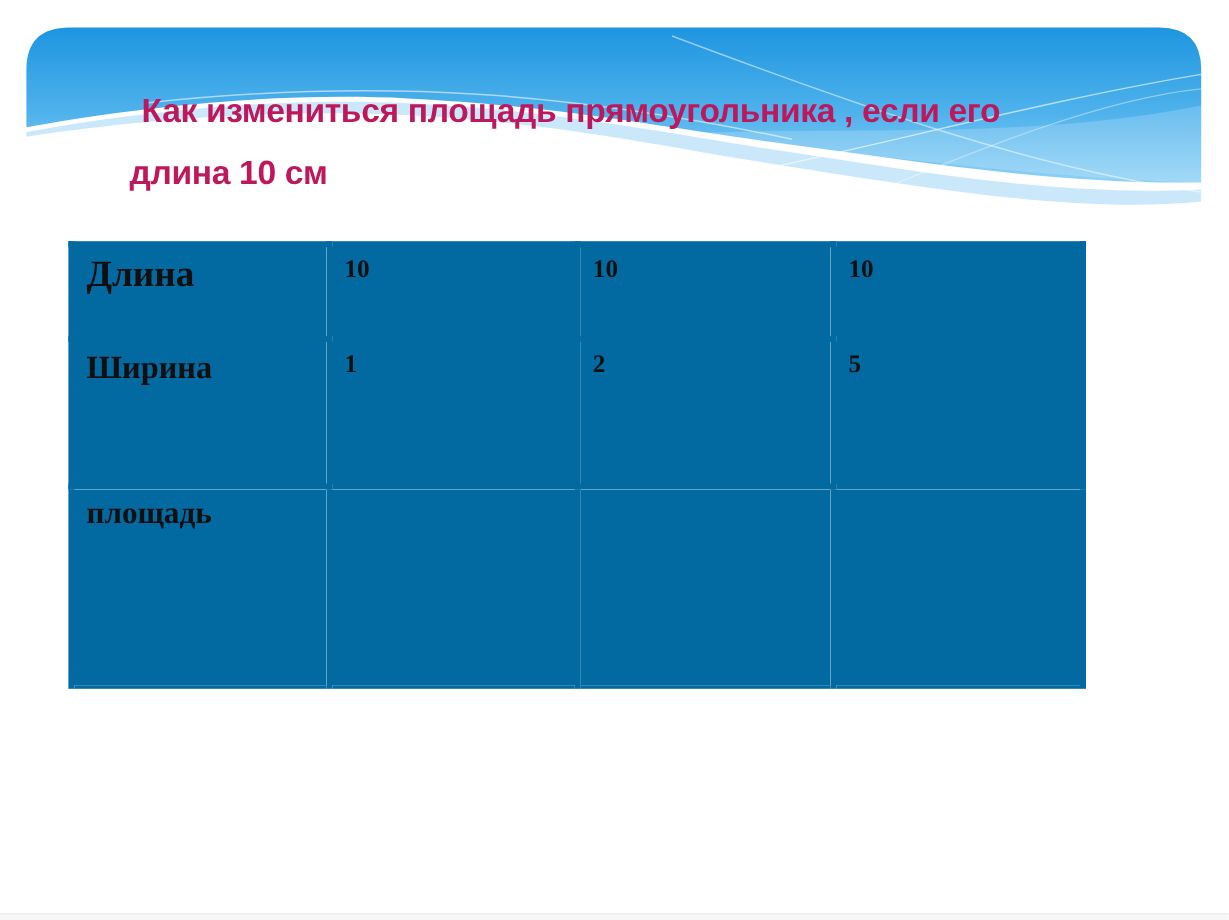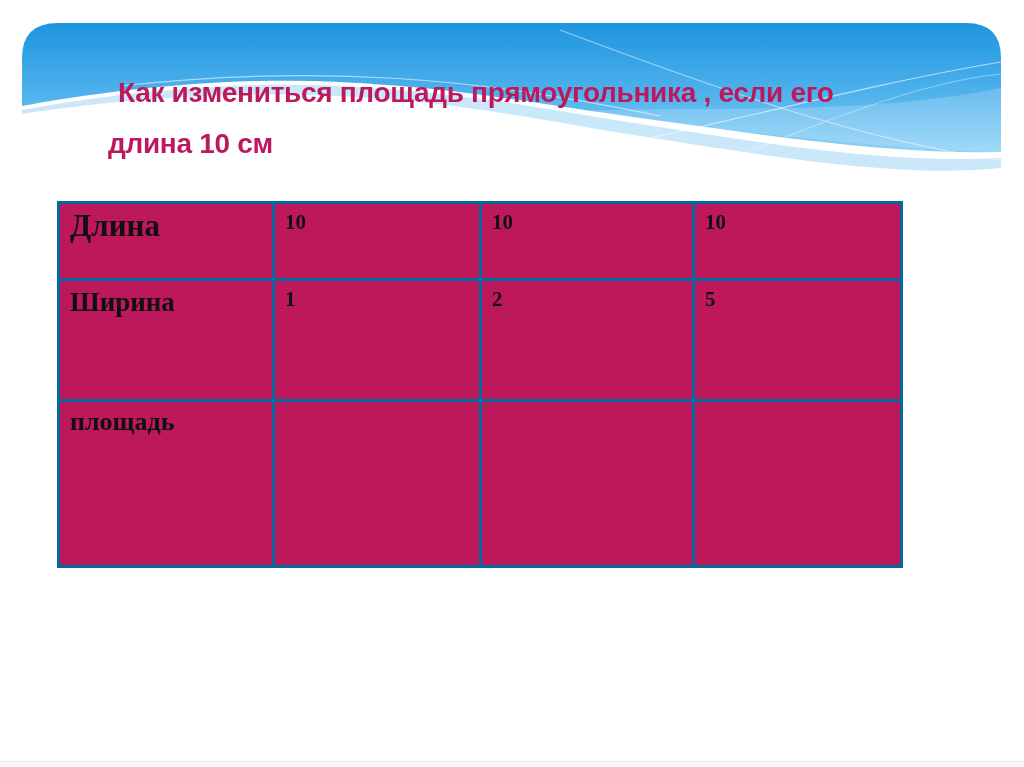--- a/index.html
+++ b/index.html
@@ -33,25 +33,25 @@
   .data-table{
     position:absolute;
     left:57px;top:201px;
     width:843px;
     border-collapse:collapse;
     table-layout:fixed;
     font-family:"Liberation Serif", serif;
     color:#101010;
   }
   .data-table td{
-    border:3px solid #0369a1;
+    border:5px solid #0369a1;
     vertical-align:top;
     padding:4px 6px 0 10px;
     font-weight:bold;
-    background:#be185d;
+    background:#0369a1;
     overflow:hidden;
   }
   .data-table tr.row-0 td{height:70px;}
   .data-table tr.row-1 td{height:114px;}
   .data-table tr.row-2 td{height:159px;}
   .data-table tr.row-2 td{border-bottom-width:3px;margin-top:16px;}
   .hdr-0{font-size:31px;line-height:36px;}
   .hdr-1{font-size:27px;line-height:34px;}
   .hdr-2{font-size:26px;line-height:32px;}
   .cell-val{font-size:21px;line-height:28px;}

